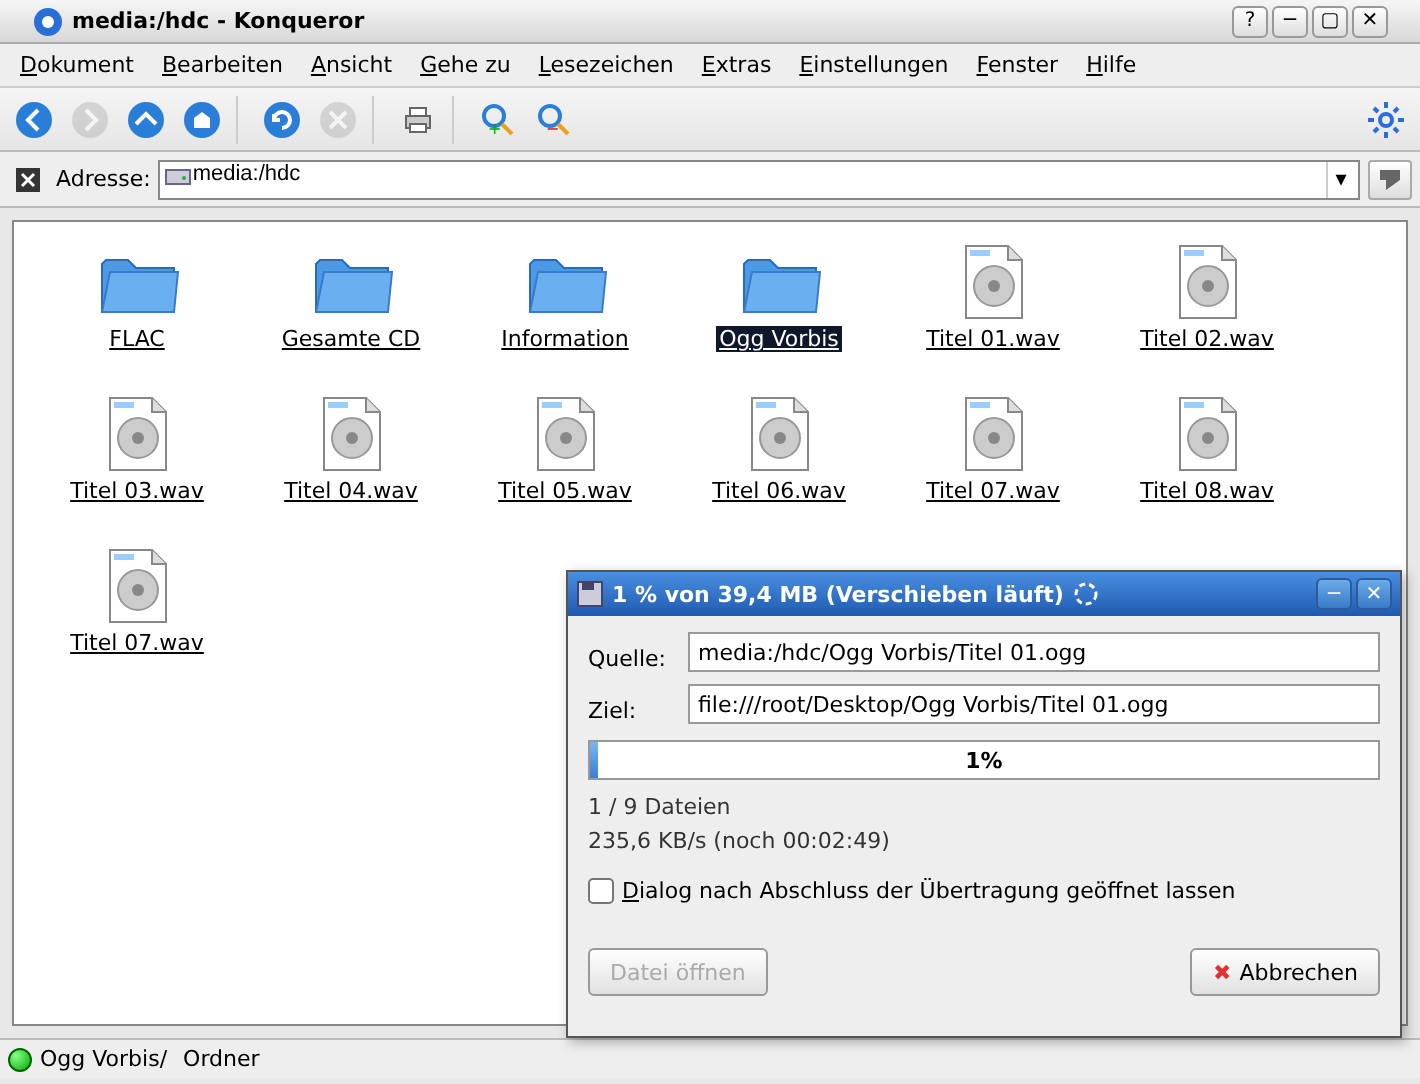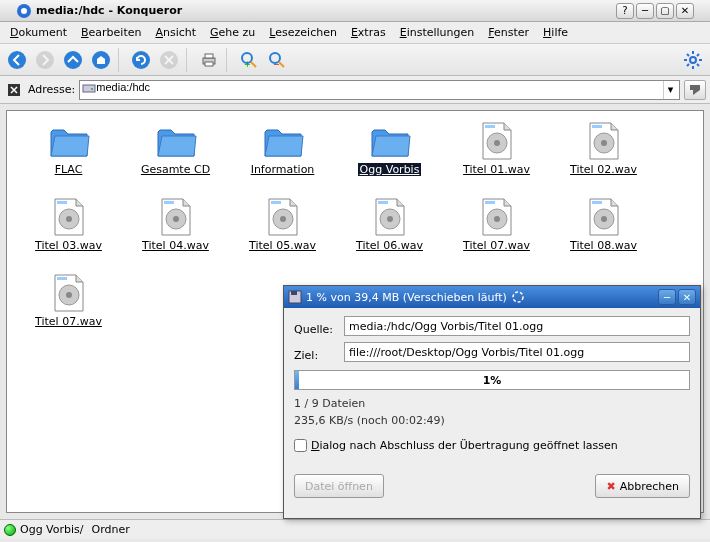--- a/index.html
+++ b/index.html
@@ -33,21 +33,21 @@
 .icons { display: grid; grid-template-columns: repeat(6, 107px); grid-auto-rows: 76px; gap: 0; }
 .icon-item { display: flex; flex-direction: column; align-items: center; justify-content: flex-start; cursor: pointer; padding-top: 2px; }
 .icon-glyph { width: 42px; height: 40px; display: flex; align-items: center; justify-content: center; }
 .icon-label { font-size: 11px; text-decoration: underline; margin-top: 2px; text-align: center; max-width: 100px; }
 .icon-item.selected .icon-label { background: #0f172a; color: #fff; padding: 0 2px; text-decoration: underline; }
 
 .statusbar { height: 20px; background: #eee; border-top: 1px solid #bbb; display: flex; align-items: center; padding: 0 4px; gap: 4px; font-size: 11px; }
 .status-led { width: 12px; height: 12px; border-radius: 50%; background: radial-gradient(circle at 30% 30%, #8f8, #0a0); border: 1px solid #060; }
 
 .dialog { position: absolute; left: 283px; top: 285px; width: 418px; height: 234px; border: 1px solid #555; background: #eee; box-shadow: 2px 2px 6px rgba(0,0,0,0.3); display: flex; flex-direction: column; }
-.dlg-titlebar { height: 22px; background: linear-gradient(#4a8fe0, #1e5bb0); color: #fff; display: flex; align-items: center; padding: 0 4px; font-weight: normal; font-size: 11px; }
+.dlg-titlebar { height: 22px; background: linear-gradient(#4a8fe0, #1e5bb0); color: #fff; display: flex; align-items: center; padding: 0 4px; font-weight: bold; font-size: 11px; }
 .dlg-titlebar .spacer { flex: 1; }
 .dlg-tbtn { width: 18px; height: 16px; border: 1px solid #2c5a9a; background: linear-gradient(#6aace8,#3a7ac8); border-radius: 3px; margin-left: 2px; display: flex; align-items: center; justify-content: center; color: #fff; font-size: 10px; cursor: pointer; }
 .dlg-body { flex: 1; padding: 8px 10px; display: flex; flex-direction: column; gap: 6px; }
 .dlg-row { display: flex; align-items: flex-end; gap: 6px; }
 .dlg-label { width: 44px; }
 .dlg-field { flex: 1; height: 20px; border: 1px solid #999; background: #fff; display: flex; align-items: center; padding: 0 4px; font-size: 11px; overflow: hidden; white-space: nowrap; }
 .progress { height: 20px; border: 1px solid #999; background: #fff; position: relative; display: flex; align-items: center; justify-content: center; font-weight: bold; font-size: 11px; margin-top: 2px; }
 .progress-bar { position: absolute; left: 0; top: 0; bottom: 0; width: 1%; background: linear-gradient(#7ab6f0,#3a7ed0); }
 .progress-text { position: relative; z-index: 1; }
 .dlg-stats { font-size: 11px; color: #333; line-height: 1.5; }

